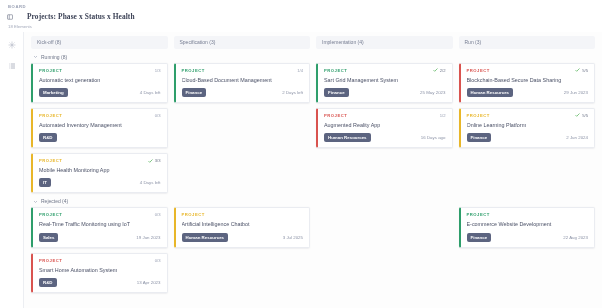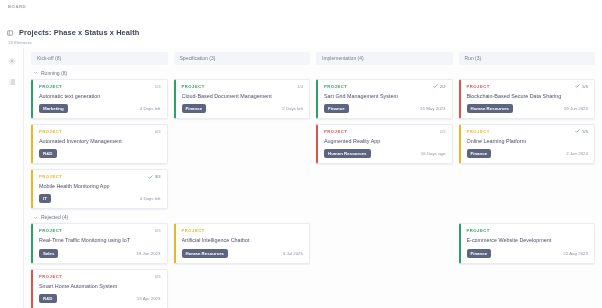--- a/index.html
+++ b/index.html
@@ -10,21 +10,21 @@
     overflow: hidden;
   }
   #app { position: relative; width: 602px; height: 308px; background: #fdfdfd; }
 
   
   .header { padding: 4px 0 3px 7px; background: #ffffff; }
   .board-eyebrow {
     font-size: 4.2px; letter-spacing: .55px; color: #9aa1b4;
     text-transform: uppercase; font-weight: 700; padding-left: 1px;
   }
-  .board-title-row { display: flex; align-items: center; gap: 6px; margin-top: 19px; }
+  .board-title-row { display: flex; align-items: center; gap: 14px; margin-top: 3px; font-family: Liberation Serif, serif; }
   .board-icon { width: 6px; height: 6px; position: relative; flex: 0 0 auto; }
   .board-icon svg { display: block; }
   .board-title { font-size: 7.4px; font-weight: 700; color: #3d4357; letter-spacing: .1px; }
   .board-count { font-size: 4.3px; color: #a3a9ba; margin-top: 2.5px; padding-left: 1px; }
 
   
   .body-wrap { display: flex; height: calc(308px - 30px); }
 
   
   .rail {

